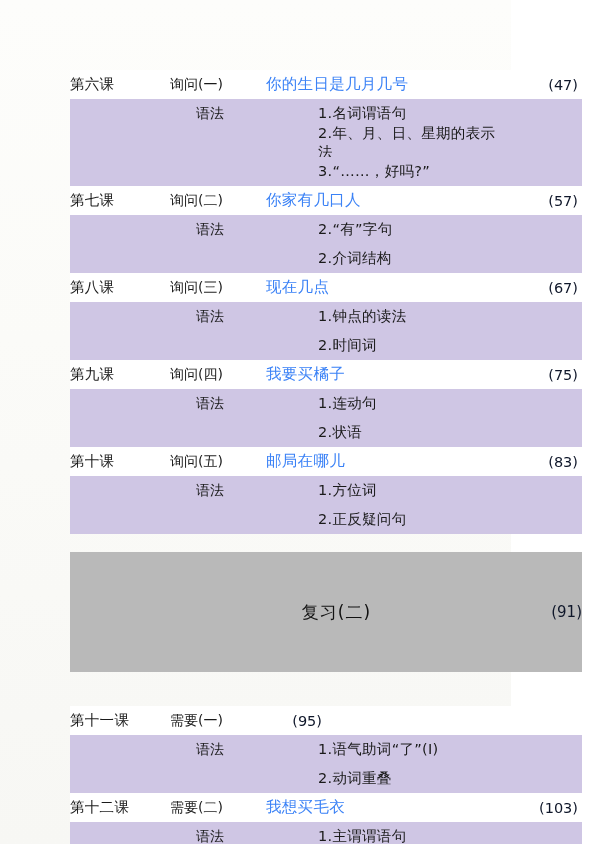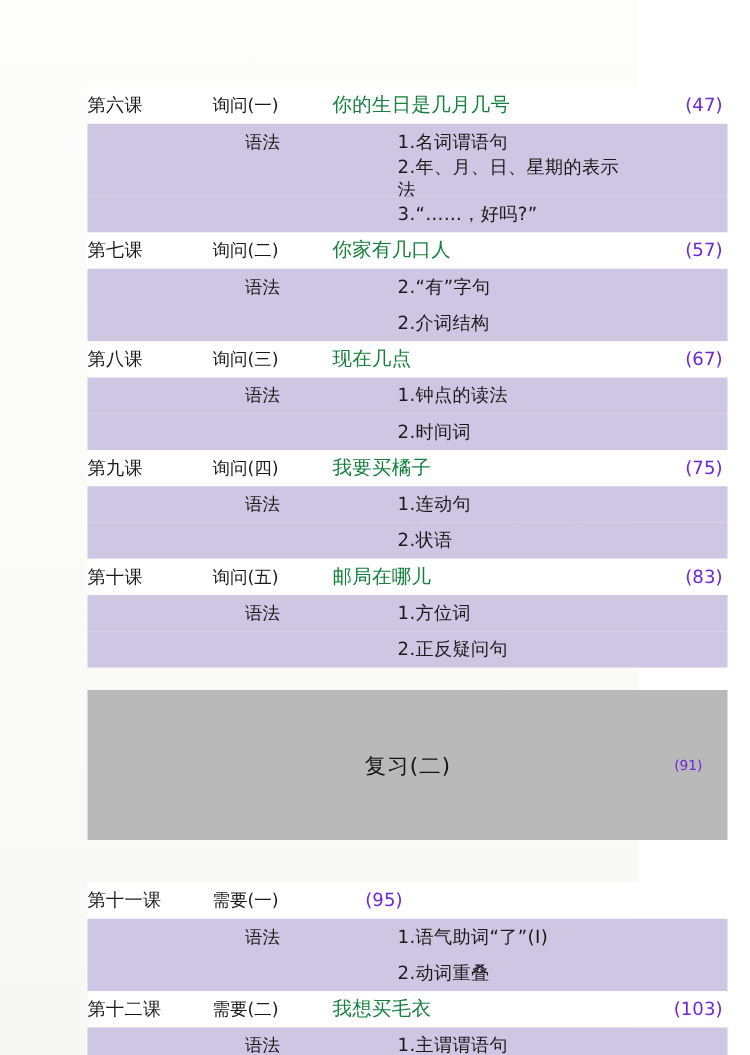--- a/index.html
+++ b/index.html
@@ -50,33 +50,33 @@
   }
   .col-topic {
     width: 96px;
     flex: 0 0 96px;
     font-size: 14px;
     color: #1a1a1a;
   }
   .col-title {
     flex: 1 1 auto;
     font-size: 15.5px;
-    color: #15803d;
+    color: #3b82f6;
     letter-spacing: 0.3px;
   }
   .col-title.sub {
     font-size: 14.5px;
     color: #1a1a1a;
   }
   .col-page {
     width: 56px;
     flex: 0 0 56px;
     text-align: right;
     font-size: 14.5px;
-    color: #6d28d9;
+    color: #0f172a;
     padding-right: 4px;
   }
   .review {
     height: 120px;
     background: #b9b9b9;
     display: flex;
     align-items: center;
     margin-top: 18px;
   }
   .review .rv-title {
@@ -84,22 +84,22 @@
     text-align: center;
     font-size: 17px;
     color: #111111;
     letter-spacing: 1px;
     padding-left: 77px;
   }
   .review .col-page {
     width: 56px;
     flex: 0 0 56px;
     text-align: right;
-    font-size: 11px;
-    padding-right: 20px;
+    font-size: 15px;
+    padding-right: 0;
   }
   .gap {
     height: 34px;
   }
   
   .bleed {
     position: absolute;
     color: rgba(90, 90, 90, 0.16);
     font-size: 14px;
     transform: scaleX(-1);

